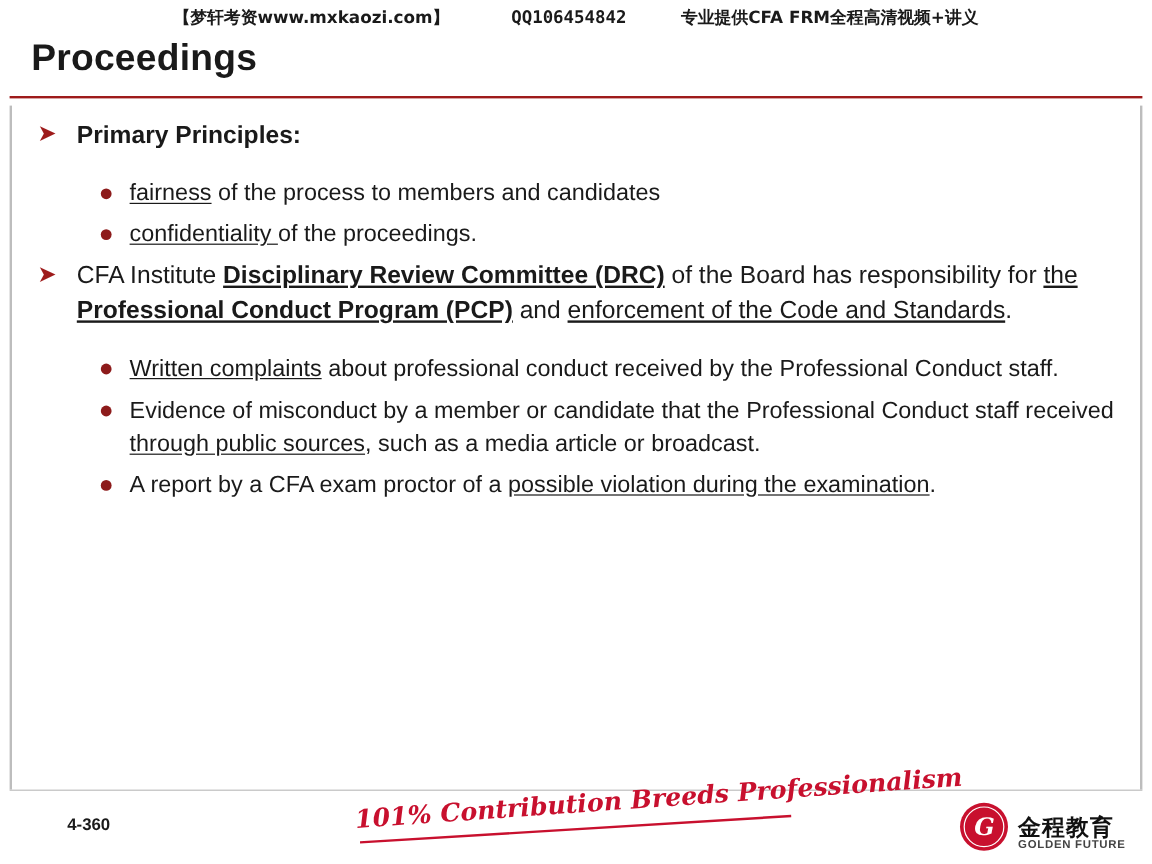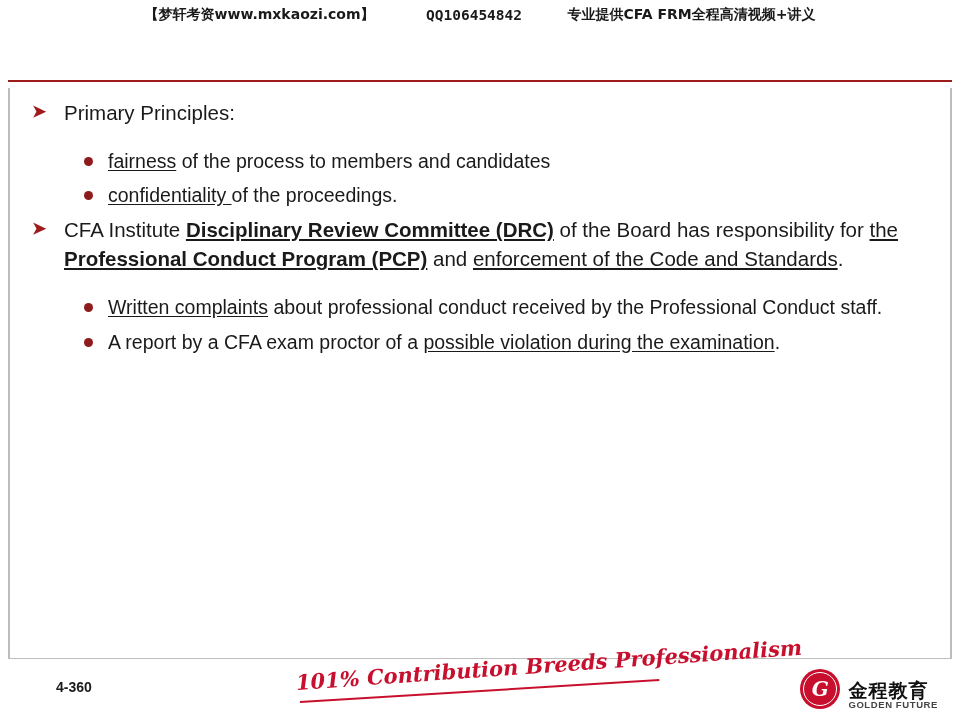--- a/index.html
+++ b/index.html
@@ -121,21 +121,21 @@
   li.l2 > .dot {
     position: absolute;
     left: 20px;
     top: 10px;
     width: 9px;
     height: 9px;
     border-radius: 50%;
     background: #8d1b1b;
   }
 
-  .b { font-weight: normal; }
+  .b { font-weight: bold; }
   .u { text-decoration: underline; text-underline-offset: 2px; }
   .bu { font-weight: bold; text-decoration: underline; text-underline-offset: 2px; }
 
   
   .page-num {
     position: absolute;
     left: 56px;
     top: 679px;
     font-size: 14px;
     font-weight: bold;
@@ -221,20 +221,21 @@
 <div class="slide">
 
   <div class="watermark">
     <span class="seg cn">【梦轩考资www.mxkaozi.com】</span>
     <span class="gap-a"></span>
     <span class="seg">QQ106454842</span>
     <span class="gap-b"></span>
     <span class="seg cn">专业提供CFA FRM全程高清视频+讲义</span>
   </div>
 
+  <div class="title">Proceedings</div>
   <div class="title-rule"></div>
 
   <div class="body-rule-left"></div>
   <div class="body-rule-right"></div>
   <div class="footer-rule"></div>
 
   <div class="content">
     <ul class="lvl1" id="bullet-root">
         <li class="l1">
           <span class="arrow">➤</span>
@@ -242,20 +243,21 @@
           <ul class="lvl2">
             <li class="l2"><span class="dot"></span><span class="u">fairness</span><span> of the process to members and candidates</span></li>
             <li class="l2"><span class="dot"></span><span class="u">confidentiality </span><span>of the proceedings.</span></li>
           </ul>
         </li>
         <li class="l1">
           <span class="arrow">➤</span>
           <span class="l1text"><span>CFA Institute </span><span class="bu">Disciplinary Review Committee (DRC)</span><span> of the Board has responsibility for </span><span class="u">the </span><span class="bu">Professional Conduct Program (PCP)</span><span> and </span><span class="u">enforcement of the Code and Standards</span><span>.</span></span>
           <ul class="lvl2">
             <li class="l2"><span class="dot"></span><span class="u">Written complaints</span><span> about professional conduct received by the Professional Conduct staff.</span></li>
+            <li class="l2"><span class="dot"></span><span>Evidence of misconduct by a member or candidate that the Professional Conduct staff received </span><span class="u">through public sources</span><span>, such as a media article or broadcast.</span></li>
             <li class="l2"><span class="dot"></span><span>A report by a CFA exam proctor of a </span><span class="u">possible violation during the examination</span><span>.</span></li>
           </ul>
         </li>
       </ul>
   </div>
 
   <div class="page-num">4-360</div>
   <div class="slogan">101% Contribution Breeds Professionalism</div>
   <div class="slogan-underline"></div>
 

